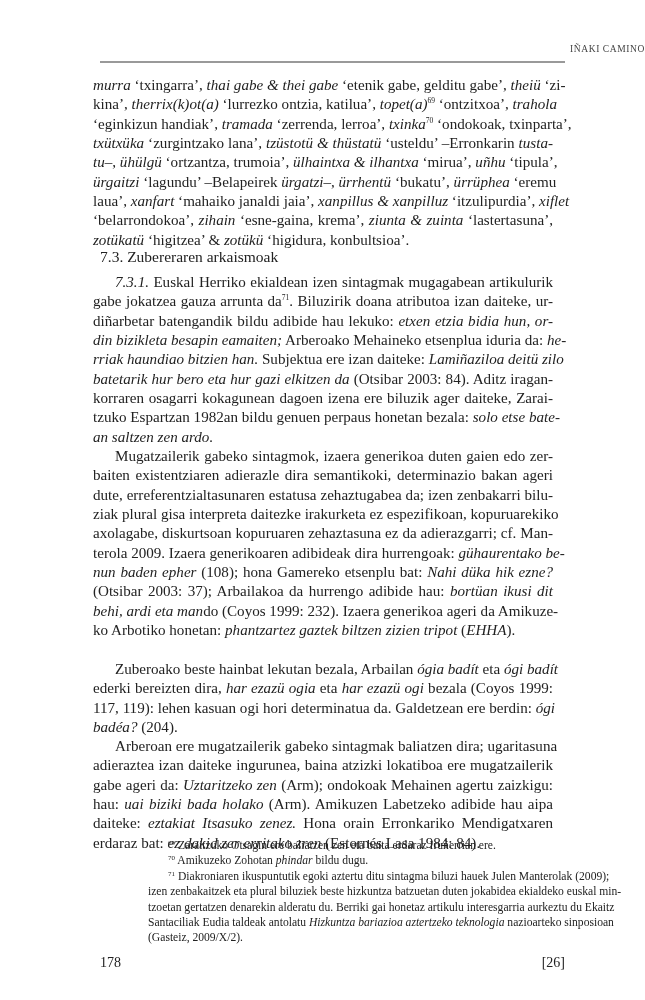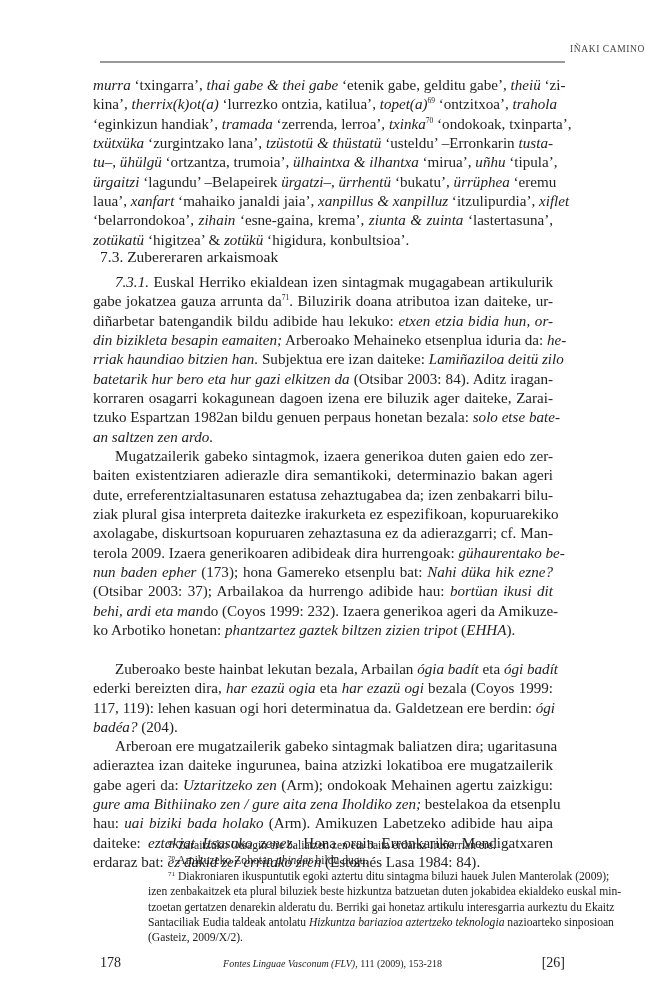--- a/index.html
+++ b/index.html
@@ -59,48 +59,46 @@
     <span class="line"><span class="seg">tzuko Espartzan 1982an bildu genuen perpaus honetan bezala: </span><span class="seg it">solo etse bate-</span></span>
     <span class="line last"><span class="seg it">an saltzen zen ardo.</span></span>
   </div>
 <div class="block" style="top:447px">
     <span class="line indent"><span class="seg">Mugatzailerik gabeko sintagmok, izaera generikoa duten gaien edo zer-</span></span>
     <span class="line"><span class="seg">baiten existentziaren adierazle dira semantikoki, determinazio bakan ageri</span></span>
     <span class="line"><span class="seg">dute, erreferentzialtasunaren estatusa zehaztugabea da; izen zenbakarri bilu-</span></span>
     <span class="line"><span class="seg">ziak plural gisa interpreta daitezke irakurketa ez espezifikoan, kopuruarekiko</span></span>
     <span class="line"><span class="seg">axolagabe, diskurtsoan kopuruaren zehaztasuna ez da adierazgarri; cf. Man-</span></span>
     <span class="line"><span class="seg">terola 2009. Izaera generikoaren adibideak dira hurrengoak: </span><span class="seg it">gühaurentako be-</span></span>
-    <span class="line"><span class="seg it">nun baden epher</span><span class="seg"> (173); hona Gamereko etsenplu bat: </span><span class="seg it">Nahi düka hik ezne?</span></span>
+    <span class="line"><span class="seg it">nun baden epher</span><span class="seg"> (108); hona Gamereko etsenplu bat: </span><span class="seg it">Nahi düka hik ezne?</span></span>
     <span class="line"><span class="seg">(Otsibar 2003: 37); Arbailakoa da hurrengo adibide hau: </span><span class="seg it">bortüan ikusi dit</span></span>
     <span class="line"><span class="seg it">behi, ardi eta man</span><span class="seg">do (Coyos 1999: 232). Izaera generikoa ageri da Amikuze-</span></span>
     <span class="line last"><span class="seg">ko Arbotiko honetan: </span><span class="seg it">phantzartez gaztek biltzen zizien tripot</span><span class="seg"> (</span><span class="seg it">EHHA</span><span class="seg">).</span></span>
   </div>
 <div class="block" style="top:660px">
     <span class="line indent"><span class="seg">Zuberoako beste hainbat lekutan bezala, Arbailan </span><span class="seg it">ógia badít</span><span class="seg"> eta </span><span class="seg it">ógi badít</span></span>
     <span class="line"><span class="seg">ederki bereizten dira, </span><span class="seg it">har ezazü ogia</span><span class="seg"> eta </span><span class="seg it">har ezazü ogi</span><span class="seg"> bezala (Coyos 1999:</span></span>
     <span class="line"><span class="seg">117, 119): lehen kasuan ogi hori determinatua da. Galdetzean ere berdin: </span><span class="seg it">ógi</span></span>
     <span class="line last"><span class="seg it">badéa?</span><span class="seg"> (204).</span></span>
   </div>
 <div class="block" style="top:737px">
     <span class="line indent"><span class="seg">Arberoan ere mugatzailerik gabeko sintagmak baliatzen dira; ugaritasuna</span></span>
     <span class="line"><span class="seg">adieraztea izan daiteke ingurunea, baina atzizki lokatiboa ere mugatzailerik</span></span>
     <span class="line"><span class="seg">gabe ageri da: </span><span class="seg it">Uztaritzeko zen</span><span class="seg"> (Arm); ondokoak Mehainen agertu zaizkigu:</span></span>
-    <span class="line"><span class="seg it">gure ama Bithiinako zen / gure aita zena Iholdiko zen;</span><span class="seg"> bestelakoa da etsenplu</span></span>
     <span class="line"><span class="seg">hau: </span><span class="seg it">uai biziki bada holako</span><span class="seg"> (Arm). Amikuzen Labetzeko adibide hau aipa</span></span>
     <span class="line"><span class="seg">daiteke: </span><span class="seg it">eztakiat Itsasuko zenez.</span><span class="seg"> Hona orain Erronkariko Mendigatxaren</span></span>
     <span class="line last"><span class="seg">erdaraz bat: </span><span class="seg it">ez dakid zer erritako zren</span><span class="seg"> (Estornés Lasa 1984: 84).</span></span>
   </div>
 
 <div class="fn-block" id="footnotes">
     <span class="fn-line indent last"><sup>69</sup><span class="seg"> Zaraitzuko Otsagin ere baliatzen zen eta baita erdaraz Iruñerrian ere.</span></span>
     <span class="fn-line indent last"><sup>70</sup><span class="seg"> Amikuzeko Zohotan </span><span class="seg it">phindar</span><span class="seg"> bildu dugu.</span></span>
     <span class="fn-line indent"><sup>71</sup><span class="seg"> Diakroniaren ikuspuntutik egoki aztertu ditu sintagma biluzi hauek Julen Manterolak (2009);</span></span>
     <span class="fn-line"><span class="seg">izen zenbakaitzek eta plural biluziek beste hizkuntza batzuetan duten jokabidea ekialdeko euskal min-</span></span>
     <span class="fn-line"><span class="seg">tzoetan gertatzen denarekin alderatu du. Berriki gai honetaz artikulu interesgarria aurkeztu du Ekaitz</span></span>
     <span class="fn-line"><span class="seg">Santaciliak Eudia taldeak antolatu </span><span class="seg it">Hizkuntza bariazioa aztertzeko teknologia</span><span class="seg"> nazioarteko sinposioan</span></span>
     <span class="fn-line last"><span class="seg">(Gasteiz, 2009/X/2).</span></span>
   </div>
 
 <div class="footer">
   <span class="pnum">178</span>
-  <span class="journal"><span class="it">Fontes Linguae Vasconum (FLV)</span><span>, 111 (2009), 153-218</span></span>
   <span class="bracket">[26]</span>
 </div>
 
 </body></html>

